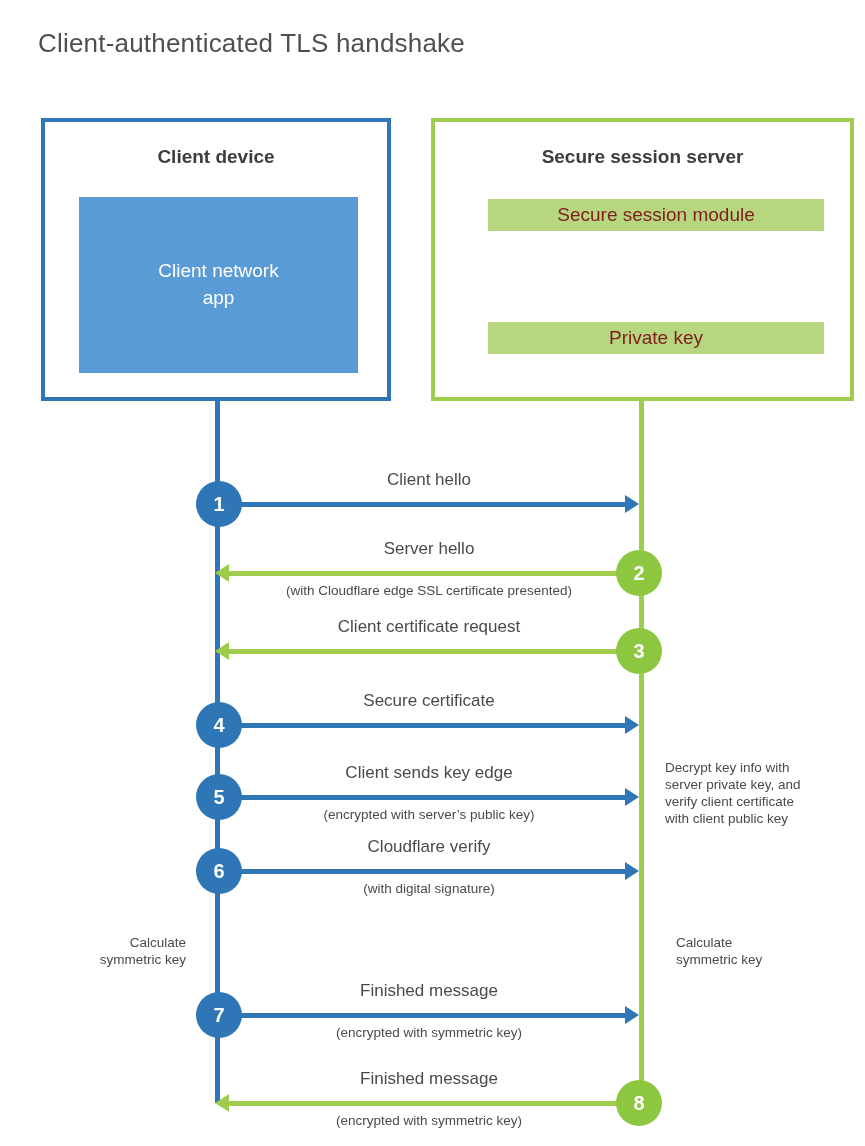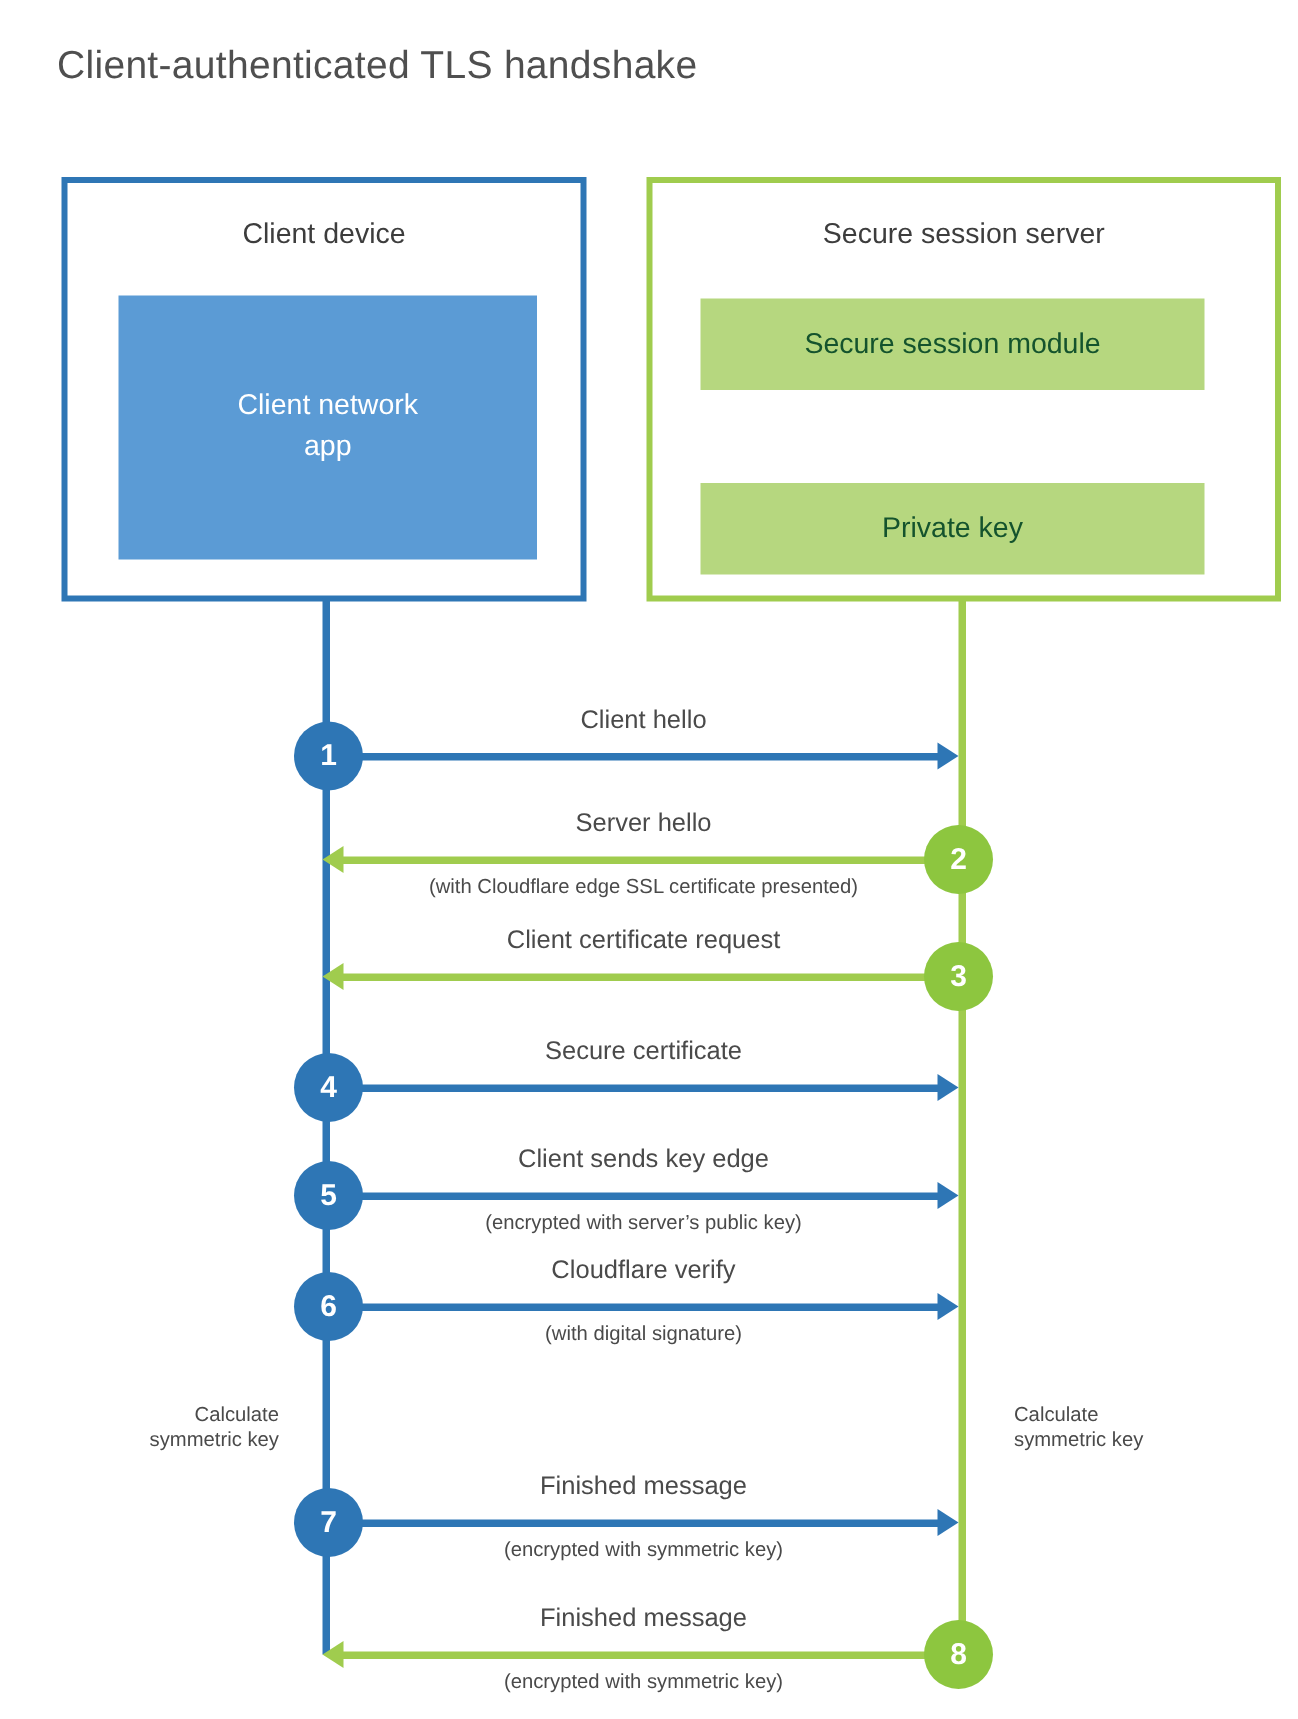--- a/index.html
+++ b/index.html
@@ -20,31 +20,31 @@
     position:absolute; left:30px; top:20px;
     font-size:26px; font-weight:300; color:#4f4f4f; letter-spacing:0.2px;
   }
 
   
   .entity-box { position:absolute; top:110px; height:283px; background:#fff; }
   .client-box { left:33px;  width:350px; border:4px solid var(--blue); }
   .server-box { left:423px; width:423px; border:4px solid var(--green); }
   .entity-title {
     margin-top:24px; text-align:center;
-    font-size:19px; font-weight:400; color:var(--text-dark);
+    font-size:19px; font-weight:700; color:var(--text-dark);
   }
   .app-box {
     position:absolute; left:32px; top:73px; width:279px; height:176px;
     background:var(--blue-fill); color:#fff; font-size:19px; line-height:1.4;
     display:flex; align-items:center; justify-content:center; text-align:center;
     white-space:pre-line;
   }
   .module-bar {
-    position:absolute; left:30px; width:336px; height:61px;
-    background:var(--green-fill); color:#14532d; font-size:19px;
+    position:absolute; left:51px; width:336px; height:32px;
+    background:var(--green-fill); color:#7f1d1d; font-size:19px;
     display:flex; align-items:center; justify-content:center;
   }
   .module-bar.m0 { top:75px; }
   .module-bar.m1 { top:137px; }
   .module-bar.m2 { top:198px; }
 
   
   .lifeline { position:absolute; top:391px; width:5px; }
   .lifeline.blue  { left:207px; height:704px; background:var(--blue); }
   .lifeline.green { left:631px; height:702px; background:var(--green); }
@@ -159,18 +159,22 @@
   </div>
 
   <div class="step dir-left" style="top:1093px">
     <div class="shaft"></div>
     <div class="head"></div>
     <div class="circle green">8</div>
     <div class="step-label">Finished message</div>
     <div class="step-sublabel">(encrypted with symmetric key)</div>
   </div>
 
+  <div class="side-note note-decrypt">Decrypt key info with
+server private key, and
+verify client certificate
+with client public key</div>
   <div class="side-note note-calc-left">Calculate
 symmetric key</div>
   <div class="side-note note-calc-right">Calculate
 symmetric key</div>
 
 </div>
 
 </body></html>

